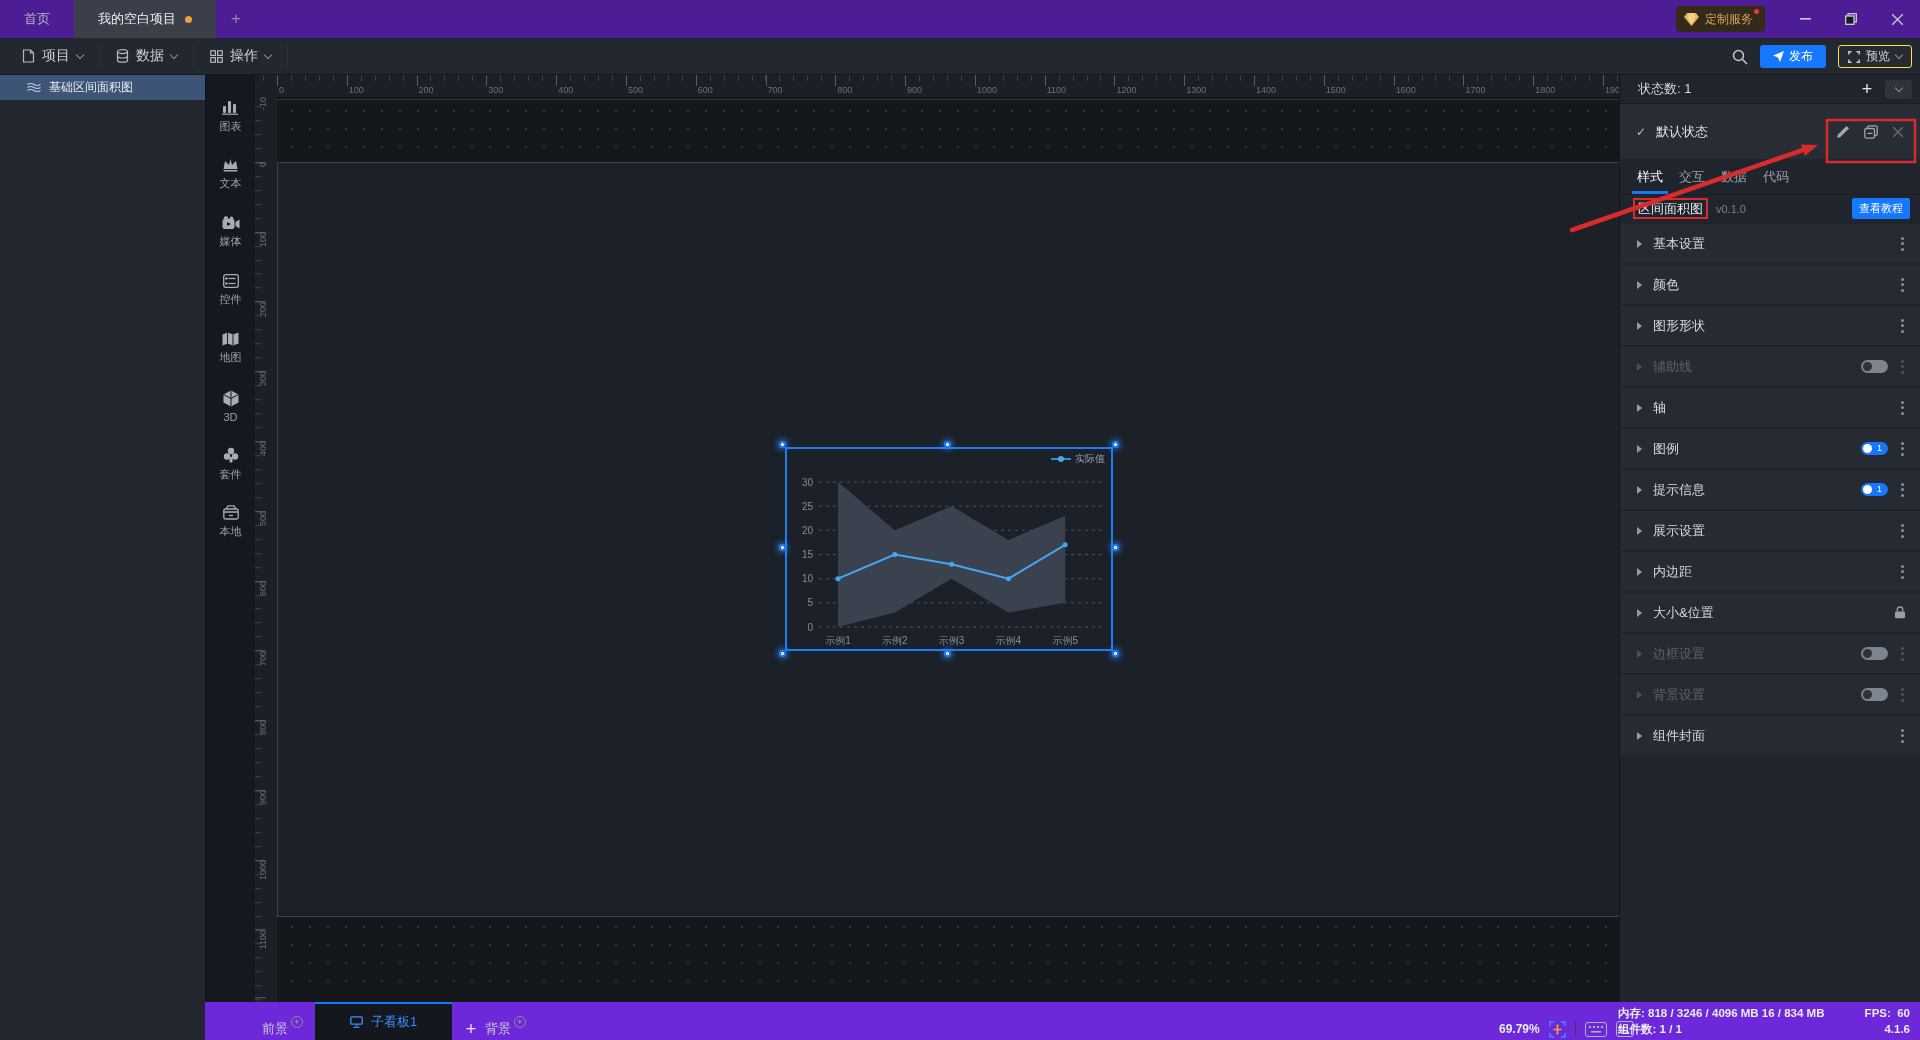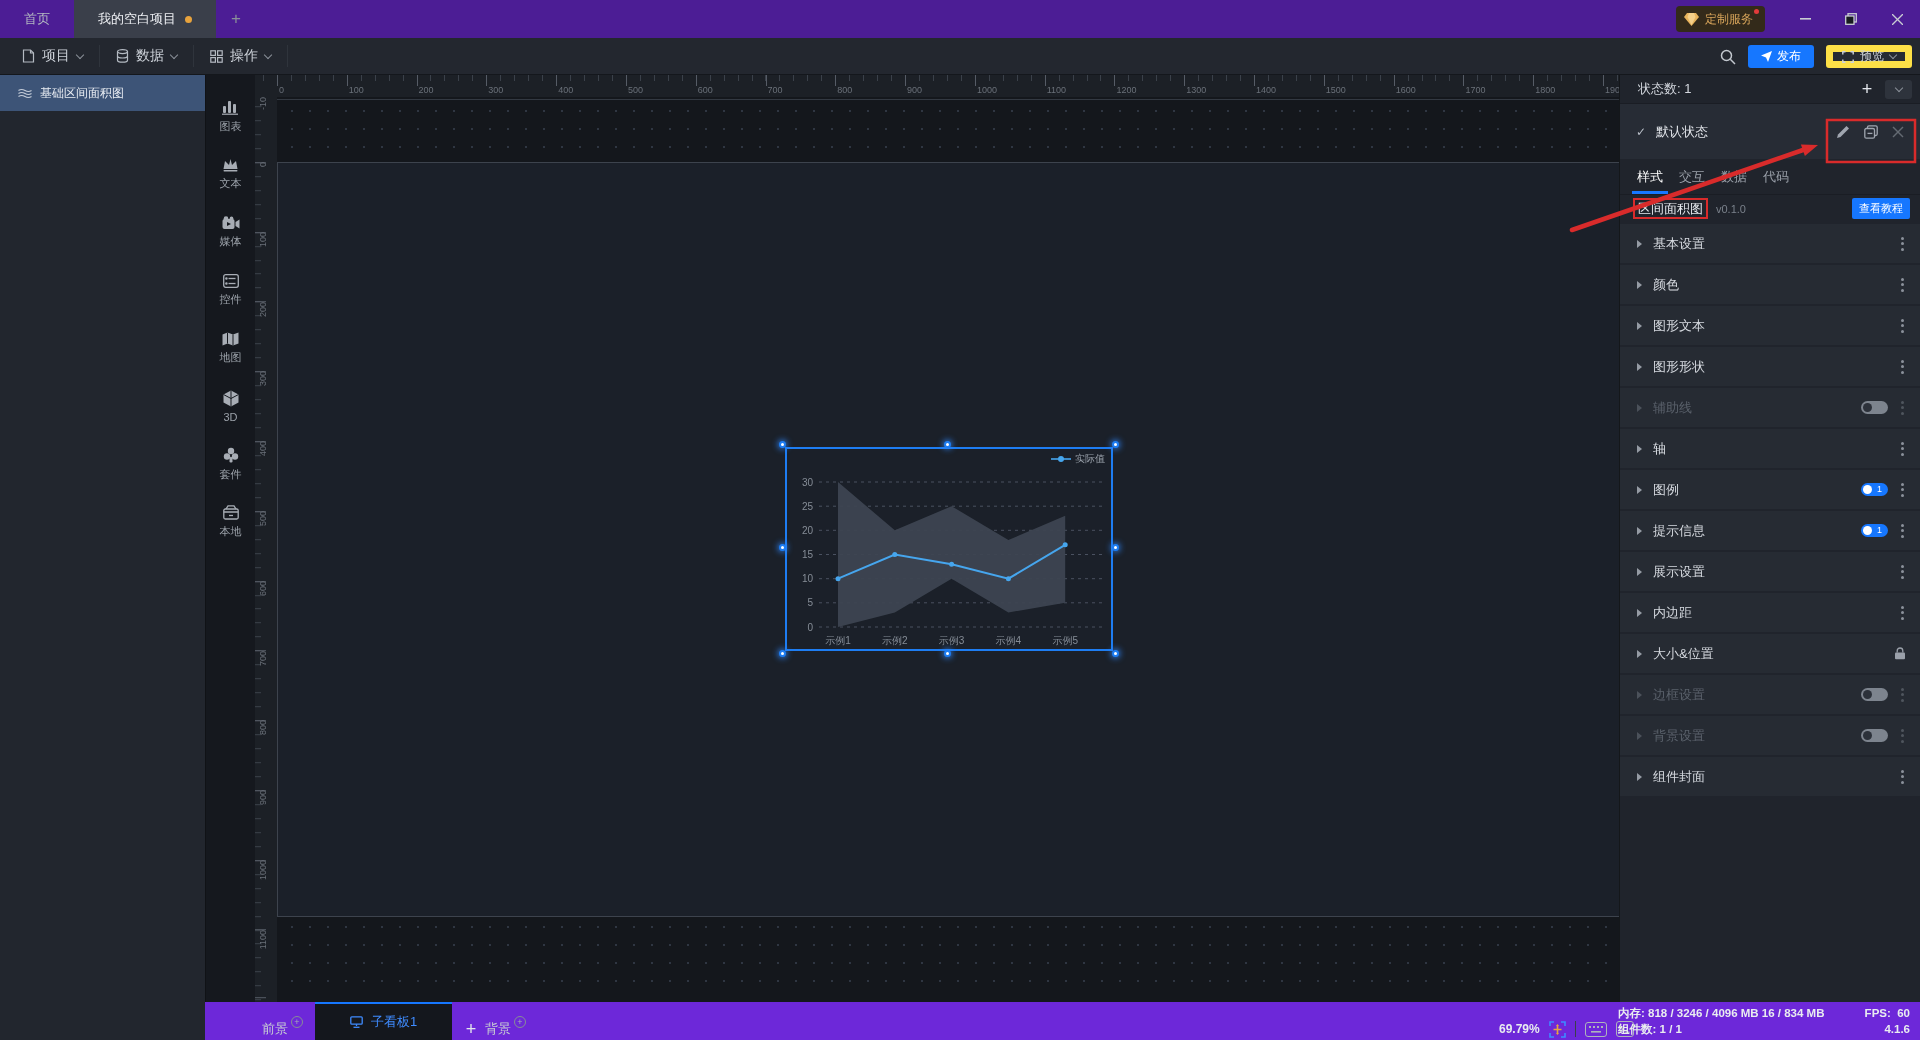--- a/index.html
+++ b/index.html
@@ -26,28 +26,28 @@
   #menubar{position:absolute;left:0;top:38px;width:1920px;height:37px;background:#23272f;
     border-bottom:1px solid #14171c;display:flex;align-items:center;}
   .menu-item{display:flex;align-items:center;gap:7px;padding:0 16px;height:22px;
     border-right:1px solid #2f343c;font-size:14px;color:#ccd1d8;}
   .menu-item:first-child{margin-left:6px;}
   .chev-dn{width:6px;height:6px;border-right:1.4px solid #8a9099;border-bottom:1.4px solid #8a9099;
     transform:rotate(45deg);margin-top:-3px;}
   #menubar-right{position:absolute;right:8px;top:0;height:37px;display:flex;align-items:center;gap:12px;}
   .btn-publish{height:23px;background:var(--accent);border-radius:3px;display:flex;align-items:center;
     gap:5px;padding:0 13px;color:#fff;font-size:12px;}
-  .btn-preview{height:23px;background:#262b33;border:7px solid #fde047;border-radius:3px;display:flex;
+  .btn-preview{height:23px;background:#262b33;border:1px solid #fde047;border-radius:3px;display:flex;
     align-items:center;gap:6px;padding:0 9px;color:#ced3da;font-size:12px;}
 
   
   #layers-panel{position:absolute;left:0;top:75px;width:205px;height:965px;background:#22262e;}
   .lp-header{display:flex;align-items:center;gap:8px;padding:12px 12px 10px 12px;
     font-size:13px;color:#ced3da;}
-  .lp-item{height:36px;display:flex;align-items:center;gap:8px;padding:0 12px 0 18px;
+  .lp-item{height:25px;display:flex;align-items:center;gap:8px;padding:0 12px 0 27px;
     font-size:12px;color:#e9edf3;}
   .lp-item.selected{background:#3d5477;}
 
   
   #toolbox{position:absolute;left:205px;top:75px;width:50px;height:927px;background:#15181e;
     border-left:1px solid #101216;padding-top:12px;}
   .tool-item{height:58px;display:flex;flex-direction:column;align-items:center;justify-content:center;
     gap:4px;color:#9ba1a9;font-size:11px;}
   .tool-item svg{opacity:.85;}
 
@@ -467,31 +467,20 @@
         <span class="sec-right">
           <span class="kebab">
             <i></i>
             <i></i>
             <i></i>
           </span>
         </span>
       </div>
       <div class="sec-row">
         <span class="caret"></span>
-        <span class="sec-label">图形文本</span>
-        <span class="sec-right">
-          <span class="kebab">
-            <i></i>
-            <i></i>
-            <i></i>
-          </span>
-        </span>
-      </div>
-      <div class="sec-row">
-        <span class="caret"></span>
         <span class="sec-label">图形形状</span>
         <span class="sec-right">
           <span class="kebab">
             <i></i>
             <i></i>
             <i></i>
           </span>
         </span>
       </div>
       <div class="sec-row dim">

